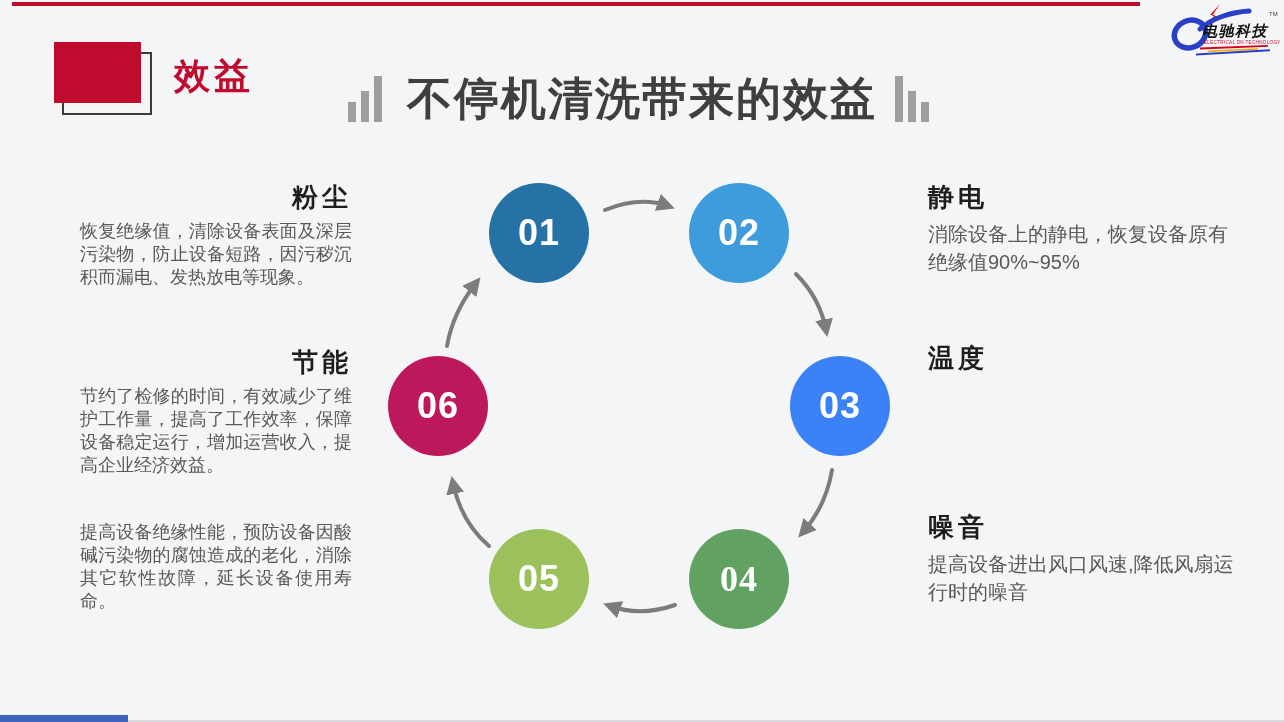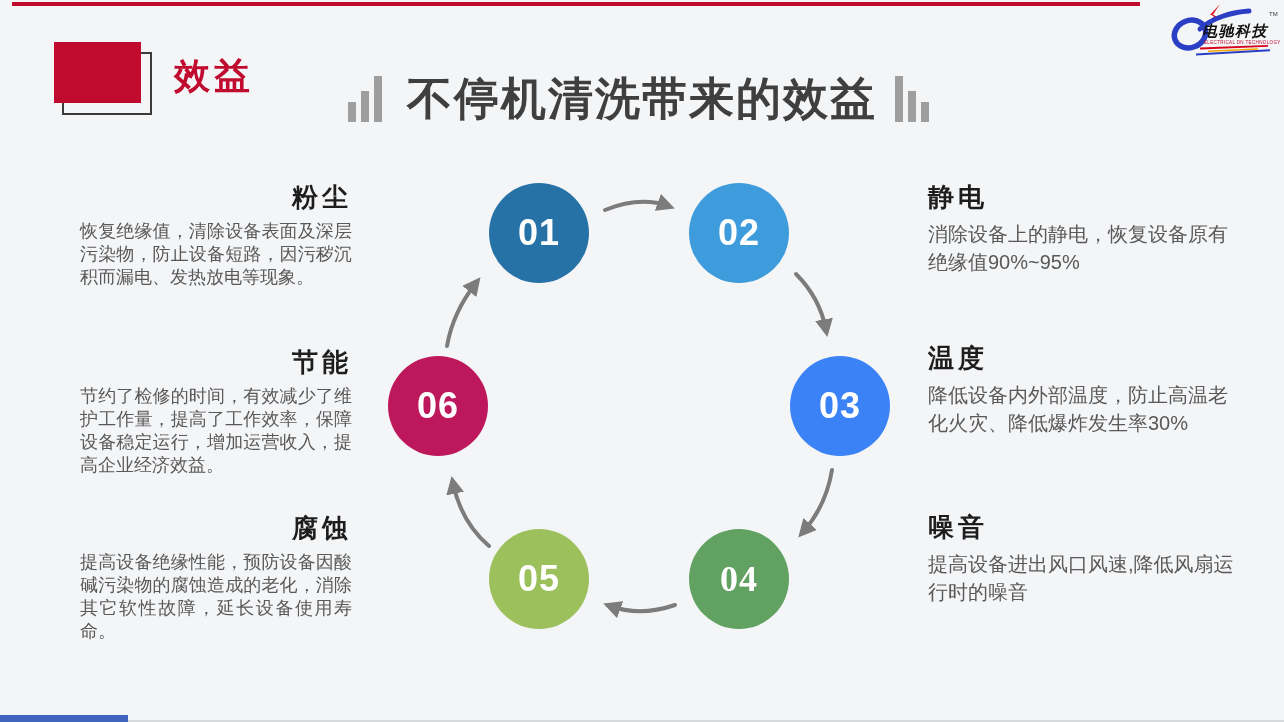--- a/index.html
+++ b/index.html
@@ -125,31 +125,29 @@
 
   <div class="benefit left b1">
     <h2>粉尘</h2>
     <p>恢复绝缘值，清除设备表面及深层污染物，防止设备短路，因污秽沉积而漏电、发热放电等现象。</p>
   </div>
   <div class="benefit left b2">
     <h2>节能</h2>
     <p>节约了检修的时间，有效减少了维护工作量，提高了工作效率，保障设备稳定运行，增加运营收入，提高企业经济效益。</p>
   </div>
   <div class="benefit left b3">
-    <h2>腐蚀</h2>
     <p>提高设备绝缘性能，预防设备因酸碱污染物的腐蚀造成的老化，消除其它软性故障，延长设备使用寿命。</p>
   </div>
 
   <div class="benefit right r1">
     <h2>静电</h2>
     <p>消除设备上的静电，恢复设备原有绝缘值90%~95%</p>
   </div>
   <div class="benefit right r2">
     <h2>温度</h2>
-    <p>降低设备内外部温度，防止高温老化火灾、降低爆炸发生率30%</p>
   </div>
   <div class="benefit right r3">
     <h2>噪音</h2>
     <p>提高设备进出风口风速,降低风扇运行时的噪音</p>
   </div>
 
   <svg class="logo" viewBox="0 0 124 58">
     <g>
       <path d="M64,1 L54,12 L59,12 L49,24 L61,13 L56,13 Z" fill="#E30613"></path>
     </g>

